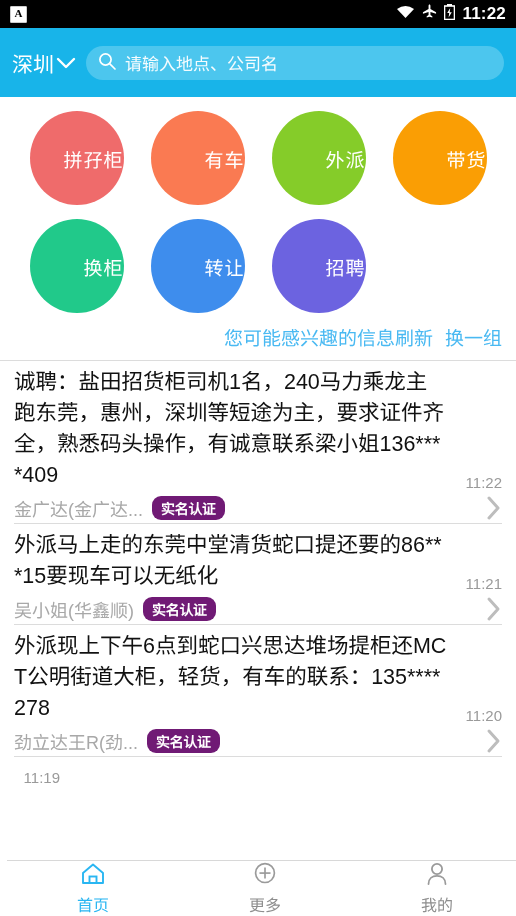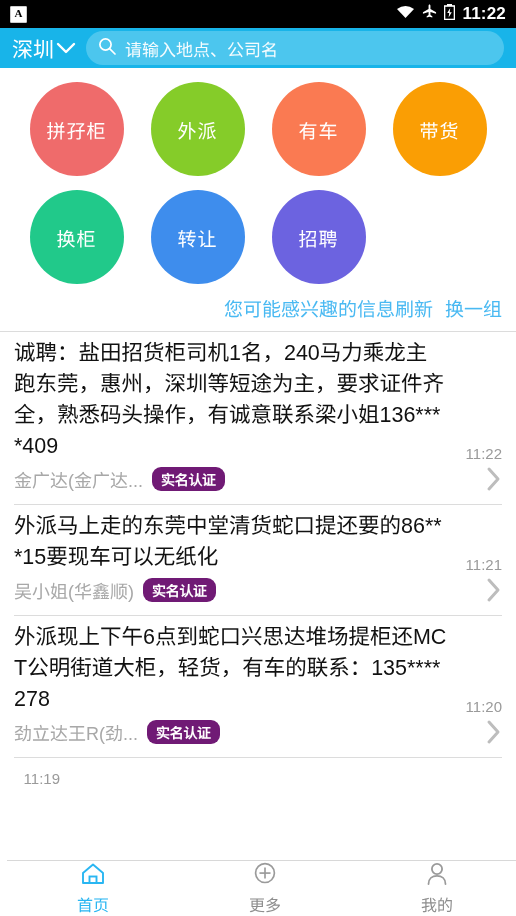--- a/index.html
+++ b/index.html
@@ -22,21 +22,21 @@
     width:17px; height:17px; background:#fff; color:#000;
     font-size:11px; font-weight:bold; line-height:13px;
     text-align:center; border:1px solid #ccc; border-radius:1px;
     font-family:"Liberation Serif",serif;
   }
   .sb-right { display:flex; align-items:center; gap:7px; }
   .sb-time { font-size:17px; letter-spacing:0.2px; }
 
   
   .header {
-    height:40px; background:#18b4e9;
+    height:69px; background:#18b4e9;
     display:flex; align-items:center; padding:0 12px; gap:10px;
   }
   .city {
     display:flex; align-items:center; gap:2px;
     color:#fff; font-size:21px; white-space:nowrap;
   }
   .searchbox {
     flex:1; height:34px; background:#4cc6ee; border-radius:17px;
     display:flex; align-items:center; padding:16px 12px; gap:9px;
   }
@@ -44,21 +44,21 @@
 
   
   .catgrid {
     padding:14px 16px 4px 16px;
     display:grid; grid-template-columns:repeat(4,1fr);
     row-gap:14px; justify-items:center;
   }
   .cat { display:flex; align-items:center; justify-content:center; }
   .cat-circle {
     width:94px; height:94px; border-radius:50%;
-    display:flex; align-items:center; justify-content:center;
+    display:flex; align-items:center; justify-content:flex-end;
     color:#fff; font-size:19px; letter-spacing:1px;
   }
 
   
   .sechead {
     display:flex; align-items:center; justify-content:flex-end;
     padding:6px 14px 10px 14px;
   }
   .sechead-title { color:#49b9f2; font-size:19px; }
   .sechead-actions { display:flex; gap:12px; }
@@ -71,21 +71,21 @@
   .item-text {
     flex:1; font-size:21.5px; line-height:31px; color:#111;
     word-break:break-all;
   }
   .item-time {
     font-size:15px; color:#9a9a9a; padding-top:6px;
     white-space:nowrap; min-width:46px; text-align:right;
   }
   .item-bottom {
     display:flex; align-items:center; gap:9px;
-    padding:4px 0 12px 0; border-bottom:1px solid #dcdcdc;
+    padding:4px 0 2px 0; border-bottom:1px solid #dcdcdc;
   }
   .item-author {
     font-size:18px; color:#a8a8a8; white-space:nowrap;
     overflow:hidden; text-overflow:ellipsis; max-width:190px;
   }
   .badge {
     background:#701a75; color:#fff; font-size:14px; font-weight:bold;
     padding:2px 9px; border-radius:9px; white-space:nowrap; letter-spacing:-.3px;
   }
   .chev-cell { margin-left:auto; display:flex; align-items:center; }
@@ -155,27 +155,27 @@
     </div>
   </div>
 
   <div class="catgrid">
     <div class="cat">
       <div class="cat-circle" style="background: rgb(239, 107, 107);">
         <span>拼孖柜</span>
       </div>
     </div>
     <div class="cat">
+      <div class="cat-circle" style="background: rgb(250, 122, 82);">
+        <span>有车</span>
+      </div>
+    </div>
+    <div class="cat">
       <div class="cat-circle" style="background: rgb(133, 204, 41);">
         <span>外派</span>
-      </div>
-    </div>
-    <div class="cat">
-      <div class="cat-circle" style="background: rgb(250, 122, 82);">
-        <span>有车</span>
       </div>
     </div>
     <div class="cat">
       <div class="cat-circle" style="background: rgb(250, 158, 4);">
         <span>带货</span>
       </div>
     </div>
     <div class="cat">
       <div class="cat-circle" style="background: rgb(33, 201, 138);">
         <span>换柜</span>

